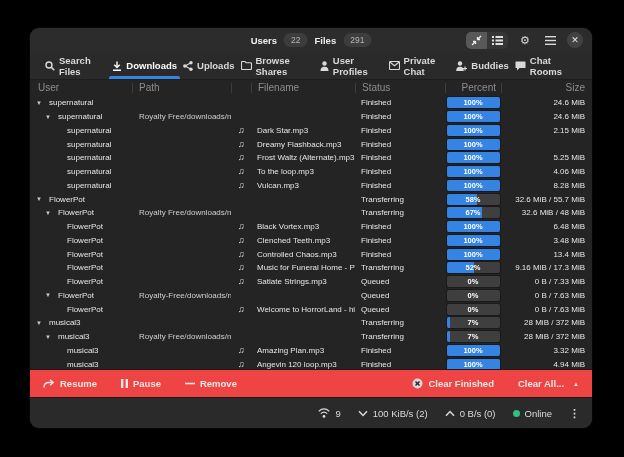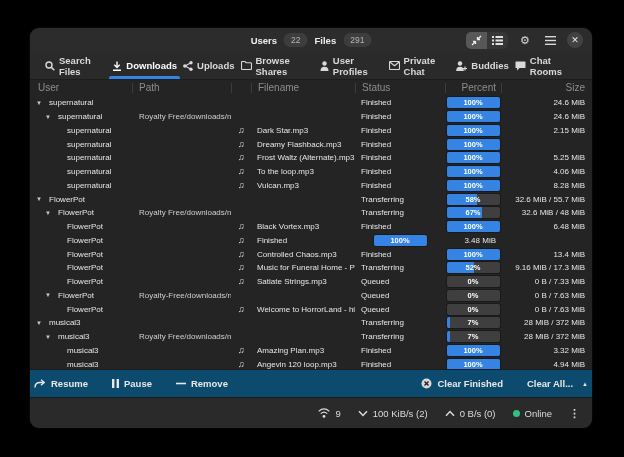--- a/index.html
+++ b/index.html
@@ -59,22 +59,22 @@
   .c-size { justify-content:flex-end; }
   .c-size .txt { padding-right:5px; }
   .c-pct { justify-content:center; }
   .pbar { position:relative; width:53px; height:11px; background:#3f3f3f; border-radius:2px;
     overflow:hidden; box-shadow:0 0 0 1px #1a1a1a; }
   .pfill { position:absolute; left:0; top:0; bottom:0; background:#3584e4; }
   .plabel { position:absolute; inset:0; display:flex; align-items:center; justify-content:center;
     font-size:7.5px; font-weight:600; color:#fff; }
 
   
-  .actionbar { height:28px; flex:none; background:#0c4a6e; border-top:1px solid #1b1b1b;
-    display:flex; align-items:center; padding:0 4px; }
+  .actionbar { height:28px; flex:none; background:#ef4444; border-top:1px solid #1b1b1b;
+    display:flex; align-items:center; padding:0 13px; }
   .abtn { display:flex; align-items:center; gap:5px; color:#e8e8e8; font-size:9.5px;
     font-weight:700; margin-right:24px; }
   .abtn:last-child { margin-right:0; }
   .spacer { flex:1; }
   .tri-up { font-size:6px; color:#e8e8e8; margin-left:4px; }
 
   
   .statusbar { height:31px; flex:none; background:#2a2a2a; border-top:1px solid #1b1b1b;
     display:flex; align-items:center; justify-content:flex-end; gap:17px; padding:0 12px; }
   .sitem { display:flex; align-items:center; gap:5px; color:#dcdcdc; font-size:9.5px; }
@@ -511,20 +511,23 @@
         <span class="indent" style="width: 18px;"></span>
         <span class="expander" style="visibility: hidden;">▼</span>
         <span class="txt user-txt">FlowerPot</span>
       </div>
       <div class="cell c-path">
         <span class="txt path-txt"></span>
       </div>
       <div class="cell c-icon">
         <span class="note">♫</span>
       </div>
+      <div class="cell c-file">
+        <span class="txt file-txt">Clenched Teeth.mp3</span>
+      </div>
       <div class="cell c-status">
         <span class="txt status-txt">Finished</span>
       </div>
       <div class="cell c-pct">
         <div class="pbar">
           <div class="pfill" style="width: 100%;"></div>
           <span class="plabel">100%</span>
         </div>
       </div>
       <div class="cell c-size">

